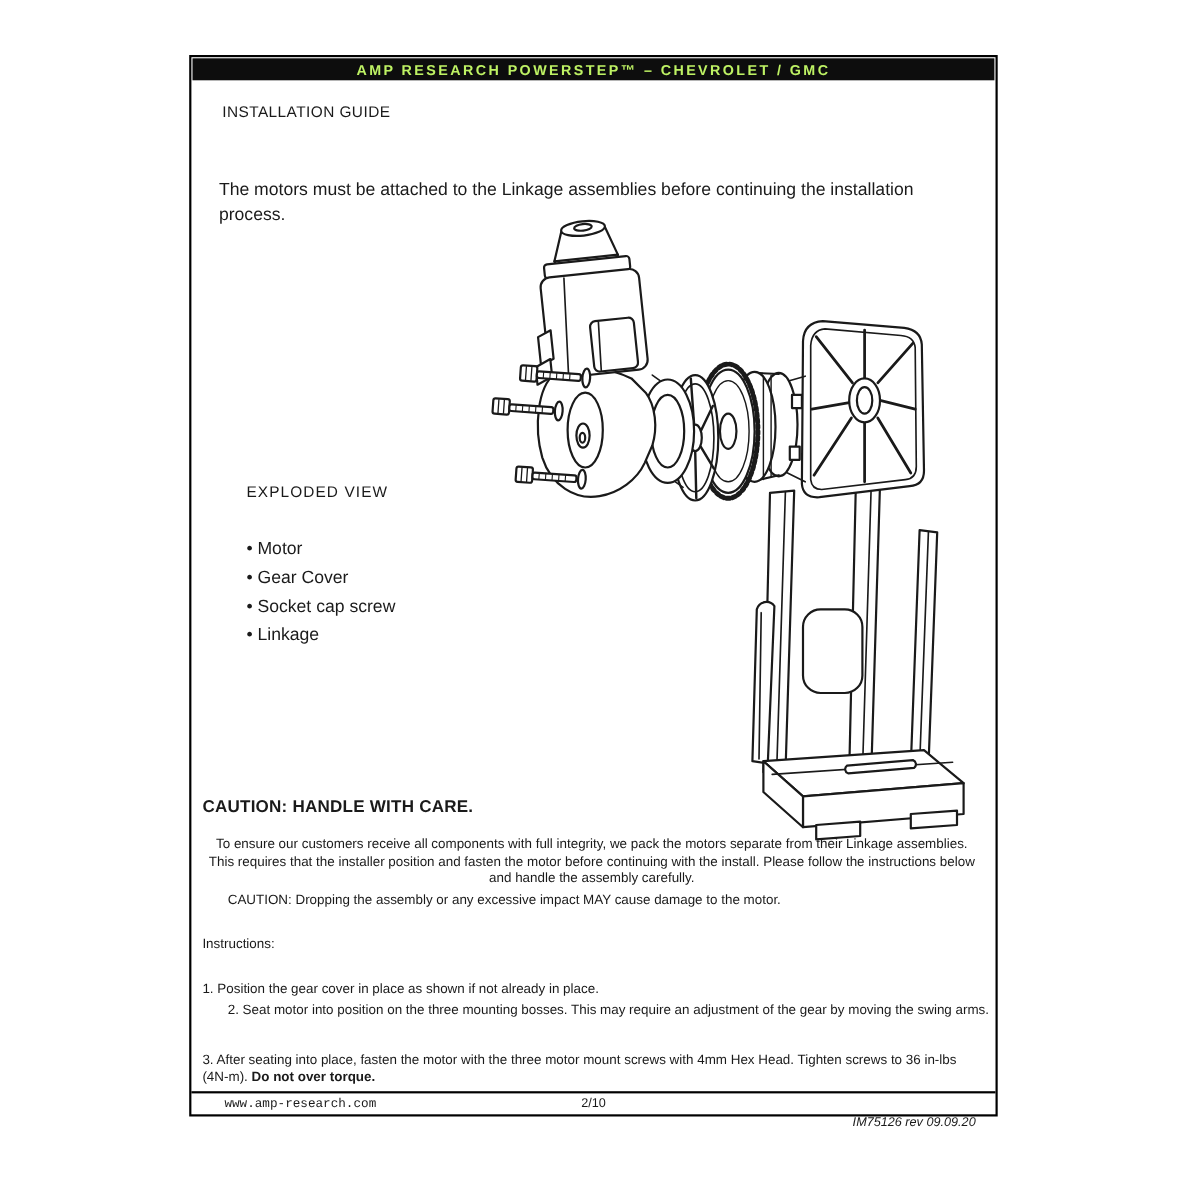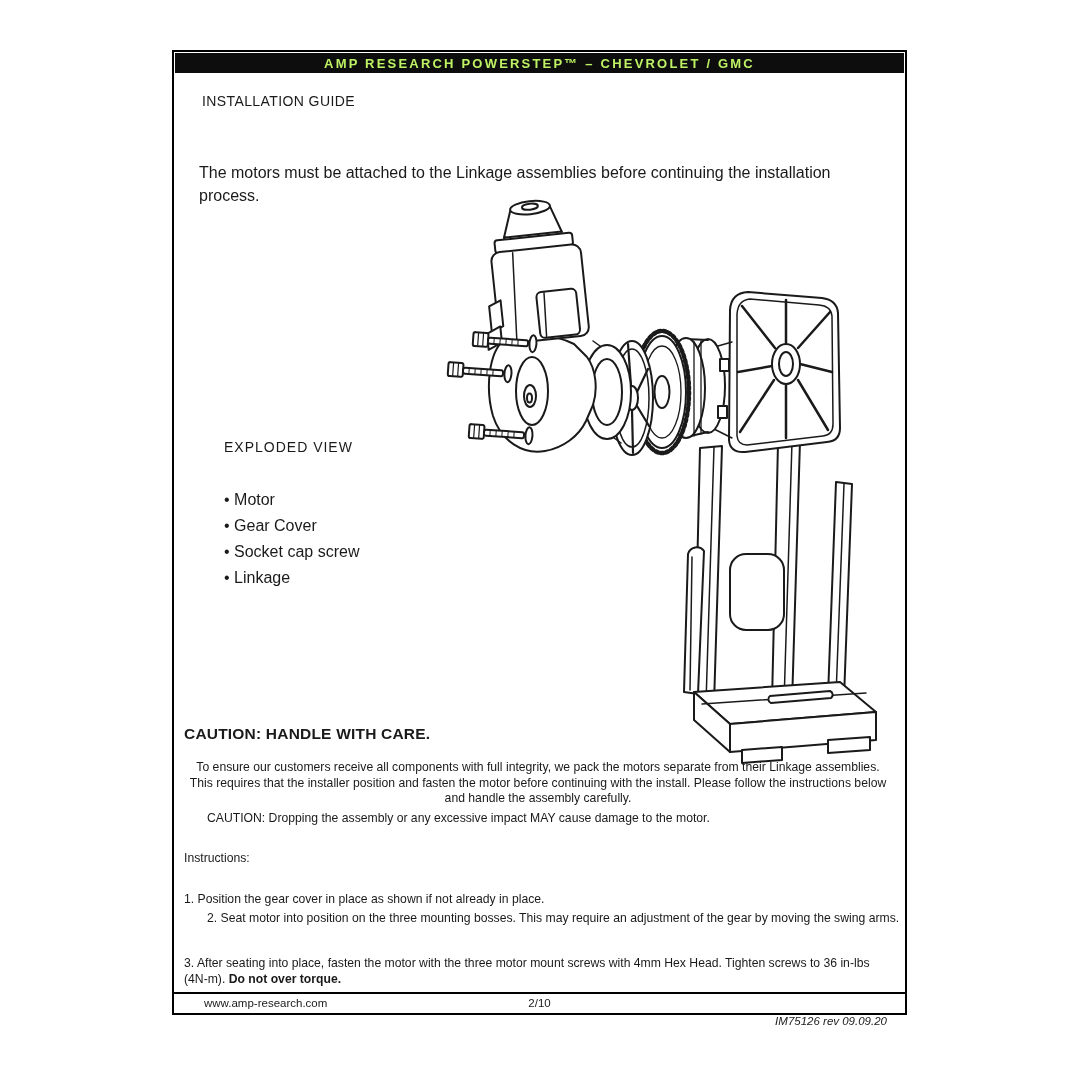--- a/index.html
+++ b/index.html
@@ -45,21 +45,21 @@
   .caution-body{position:absolute;left:10px;top:708px;width:708px;text-align:center;}
   .caution-note{position:absolute;left:10px;top:759px;width:708px;margin-left:23px;}
   .instructions-label{position:absolute;left:10px;top:799px;width:708px;}
   .step1{position:absolute;left:10px;top:829px;width:708px;margin-top:11px;}
   .step2{position:absolute;left:10px;top:859px;width:706px;margin-left:23px;}
   .step3{position:absolute;left:10px;top:904px;width:690px;}
   .footer{
     position:absolute;left:0;right:0;bottom:0;height:19px;
     border-top:2px solid #000;font-size:11.5px;
   }
-  .footer .website{position:absolute;left:30px;top:3px;}
+  .footer .website{position:absolute;left:30px;top:3px;font-family:Liberation Mono, monospace;}
   .footer .pagenum{position:absolute;left:50%;transform:translateX(-50%);top:3px;}
   .footer .docref{position:absolute;right:18px;top:21px;font-style:italic;}
   svg .ln{fill:none;}
 </style>
 </head>
 <body>
 
 <div class="page">
 
   <div class="header-bar">AMP RESEARCH POWERSTEP™ – CHEVROLET / GMC</div>

